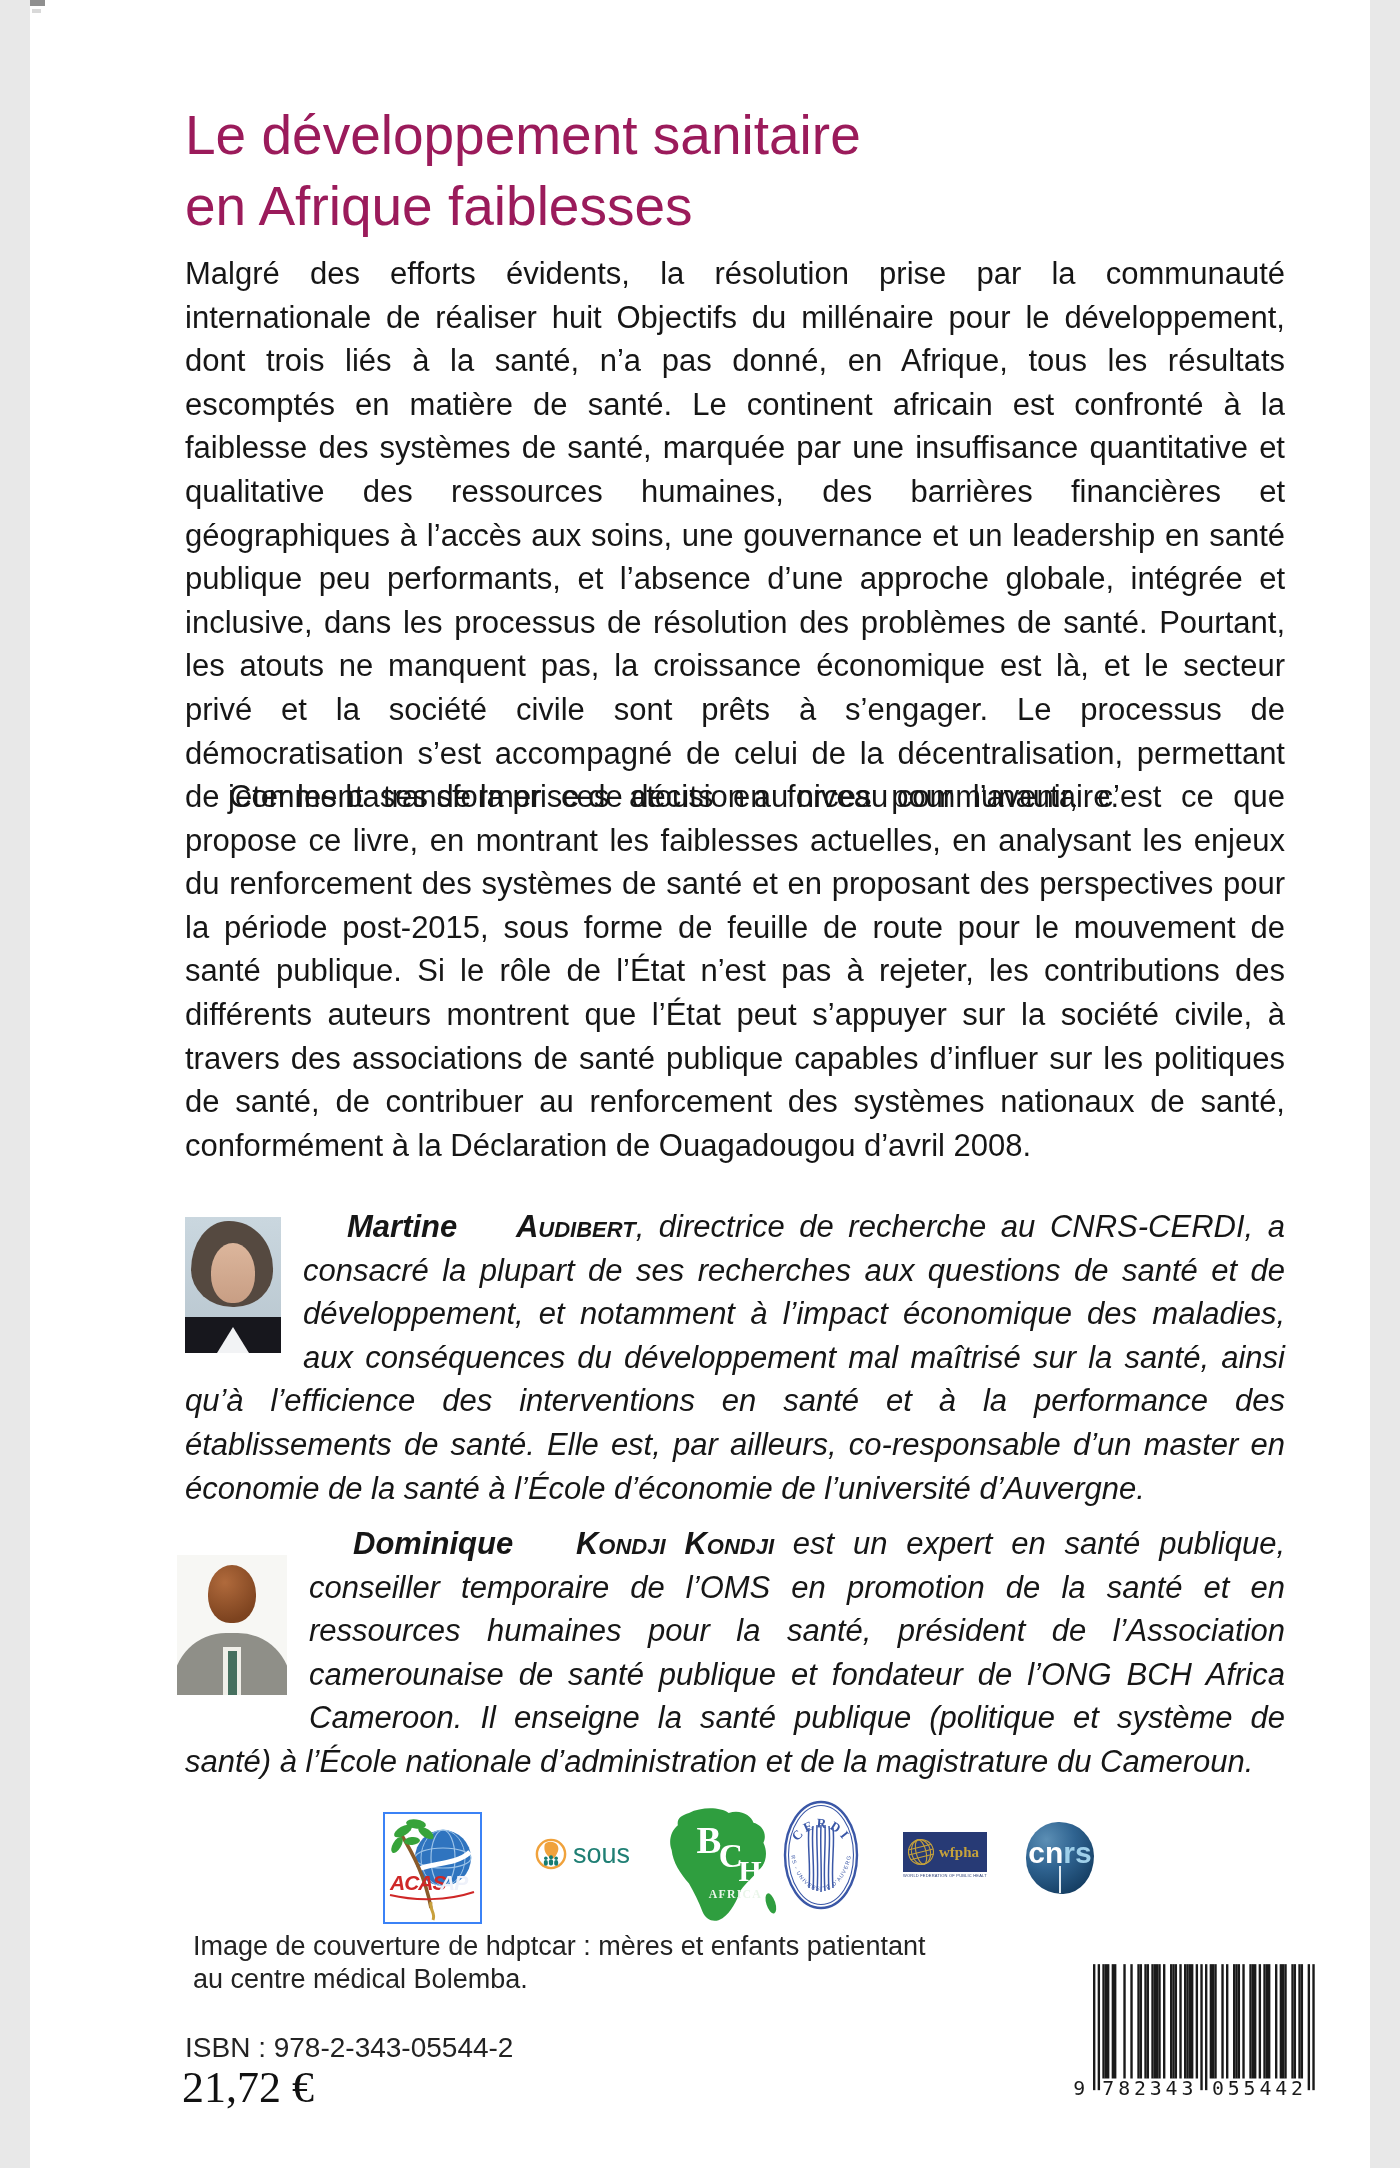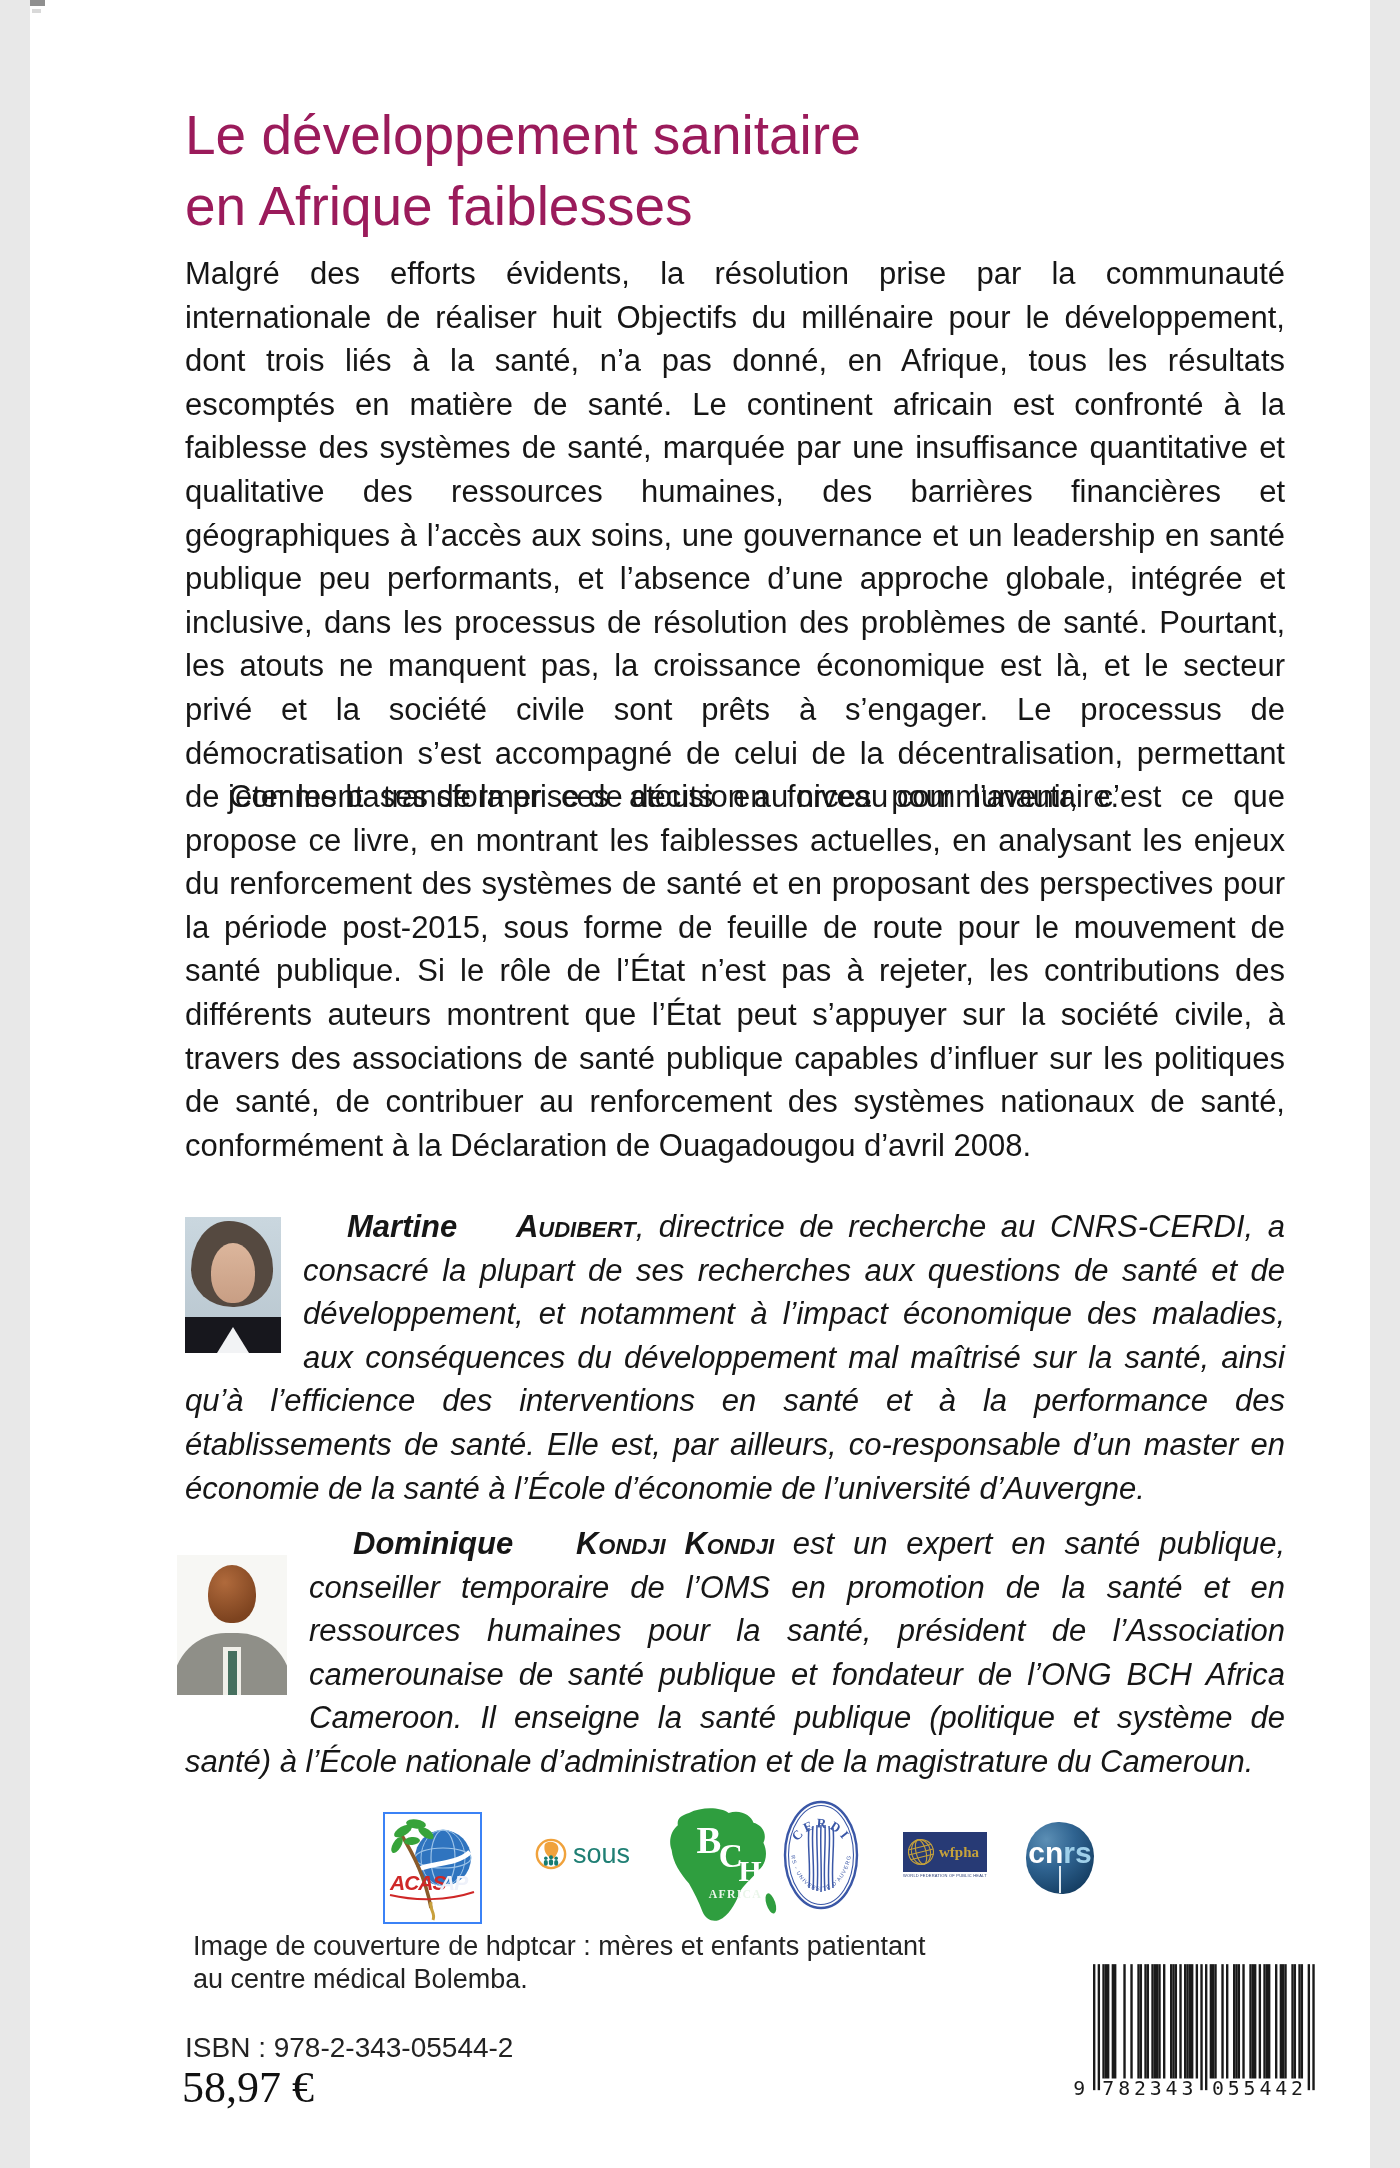--- a/index.html
+++ b/index.html
@@ -204,21 +204,21 @@
     <div class="cnrs-text"><span>cn</span><span class="lt">rs</span></div>
     <div class="cnrs-line"></div>
   </div>
 
   <div class="caption">
     <div>Image de couverture de hdptcar : mères et enfants patientant</div>
     <div>au centre médical Bolemba.</div>
   </div>
 
   <div class="isbn">ISBN : 978-2-343-05544-2</div>
-  <div class="price">58,97 €</div>
+  <div class="price">21,72 €</div>
 
   <div class="barcode">
     <svg width="252" height="131" viewBox="-9 0 108 56">
       <g fill="#1a1a1a">
           <rect x="0" y="0" width="1.02" height="54"></rect>
           <rect x="2" y="0" width="1.02" height="54"></rect>
           <rect x="4" y="0" width="1.02" height="49"></rect>
           <rect x="5" y="0" width="1.02" height="49"></rect>
           <rect x="6" y="0" width="1.02" height="49"></rect>
           <rect x="8" y="0" width="1.02" height="49"></rect>

